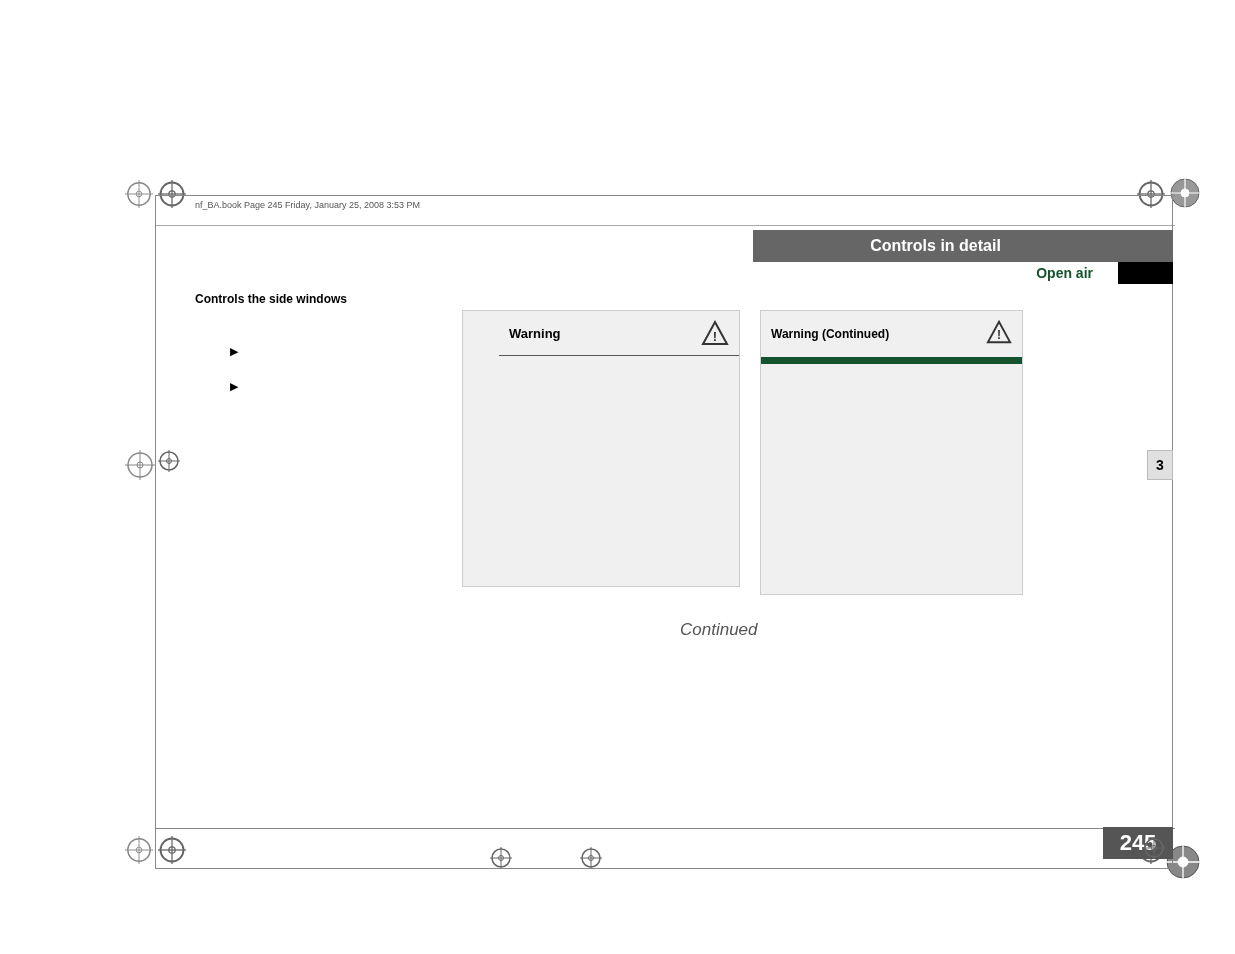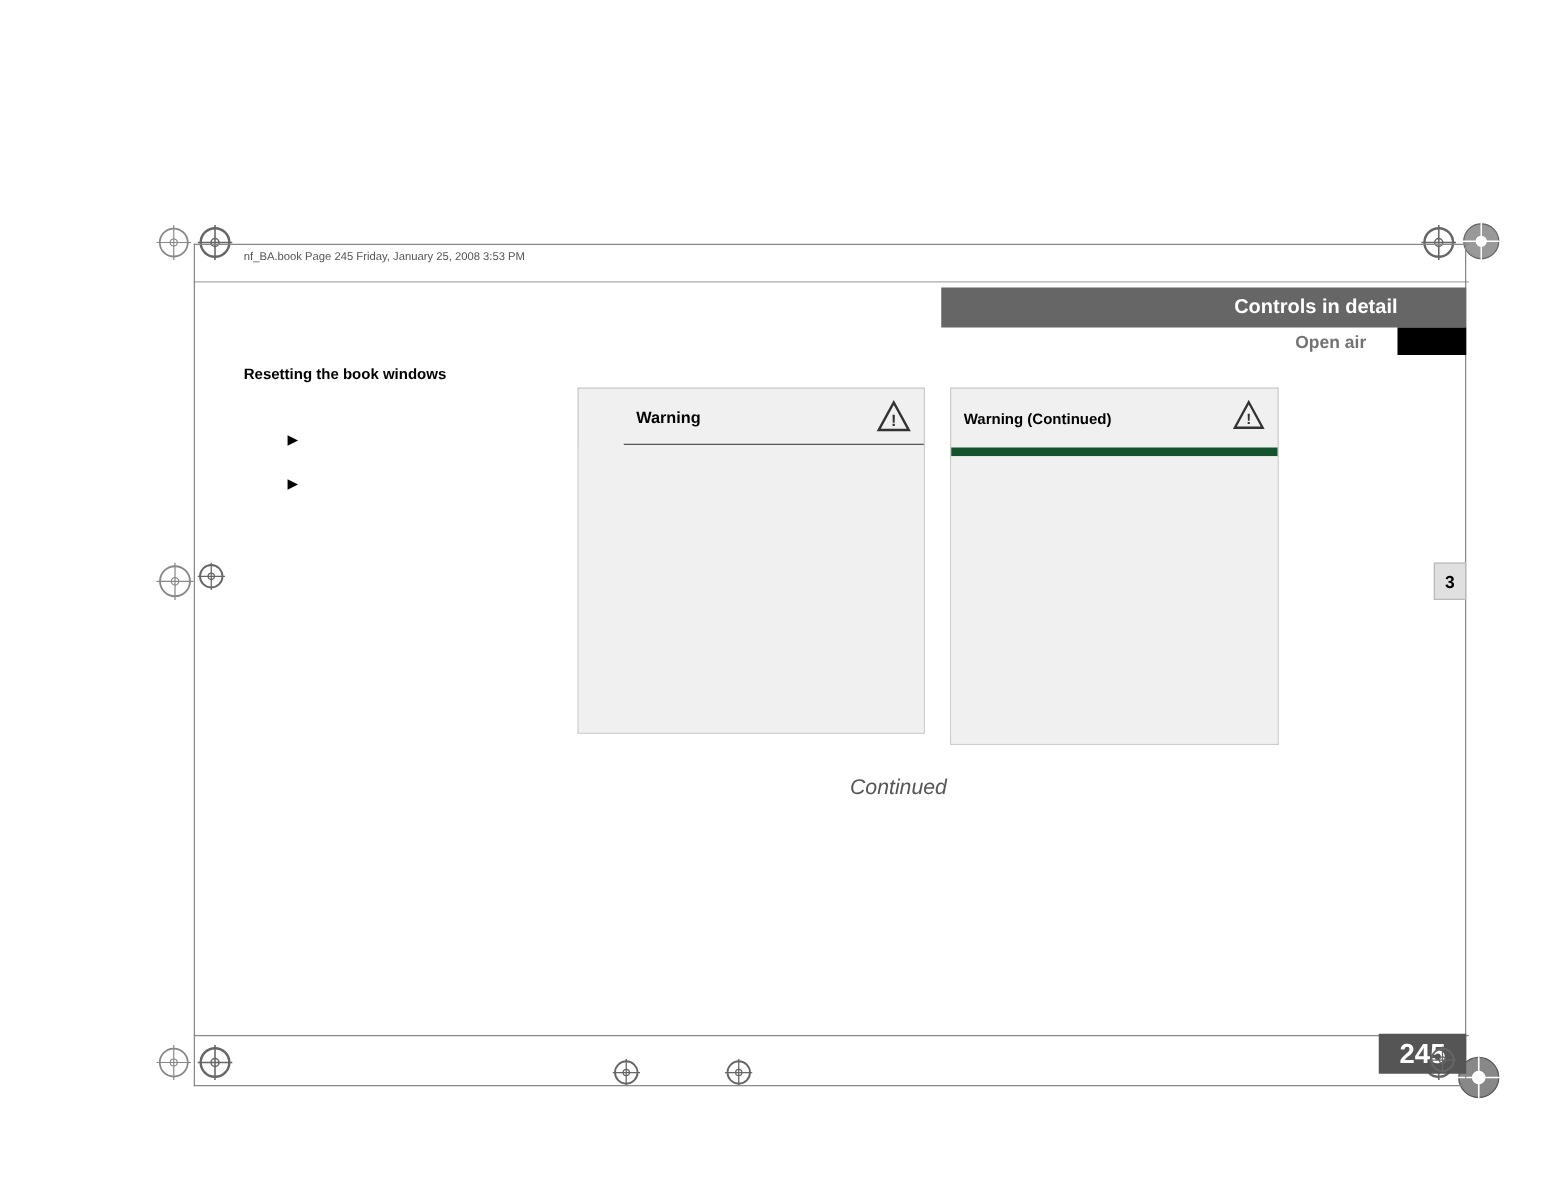--- a/index.html
+++ b/index.html
@@ -56,21 +56,21 @@
     
     .section-title-bar {
       position: absolute;
       top: 230px;
       right: 62px;
       width: 420px;
       height: 32px;
       background: #666;
       display: flex;
       align-items: center;
-      justify-content: flex-end;
+      justify-content: center;
       padding-right: 55px;
     }
 
     .section-title-text {
       color: #ffffff;
       font-size: 16px;
       font-weight: bold;
     }
 
     
@@ -82,21 +82,21 @@
       height: 22px;
       display: flex;
       align-items: center;
       justify-content: flex-end;
       padding-right: 0;
     }
 
     .open-air-label {
       font-size: 14px;
       font-weight: bold;
-      color: #737373;
+      color: #14532d;
       margin-right: 8px;
     }
 
     .open-air-black-box {
       background: #000;
       width: 55px;
       height: 22px;
       position: absolute;
       right: 62px;
       top: 262px;
@@ -413,21 +413,21 @@
 <div class="section-title-bar">
   <span class="section-title-text">Controls in detail</span>
 </div>
 
 <div class="open-air-black-box"></div>
 
 <div class="open-air-bar">
   <span class="open-air-label" style="position:absolute; right:72px; top:0; line-height:22px;">Open air</span>
 </div>
 
-<div class="left-heading">Resetting the book windows</div>
+<div class="left-heading">Controls the side windows</div>
 
 <div class="bullet-item" style="top: 345px;">
   <span class="bullet-arrow">▶</span>
   <span></span>
 </div>
 
 <div class="bullet-item" style="top: 380px;">
   <span class="bullet-arrow">▶</span>
   <span></span>
 </div>

